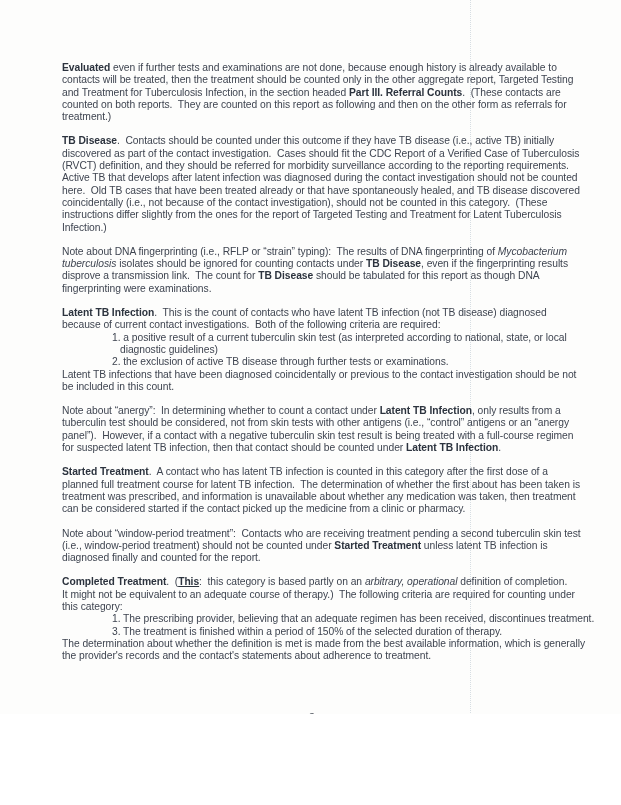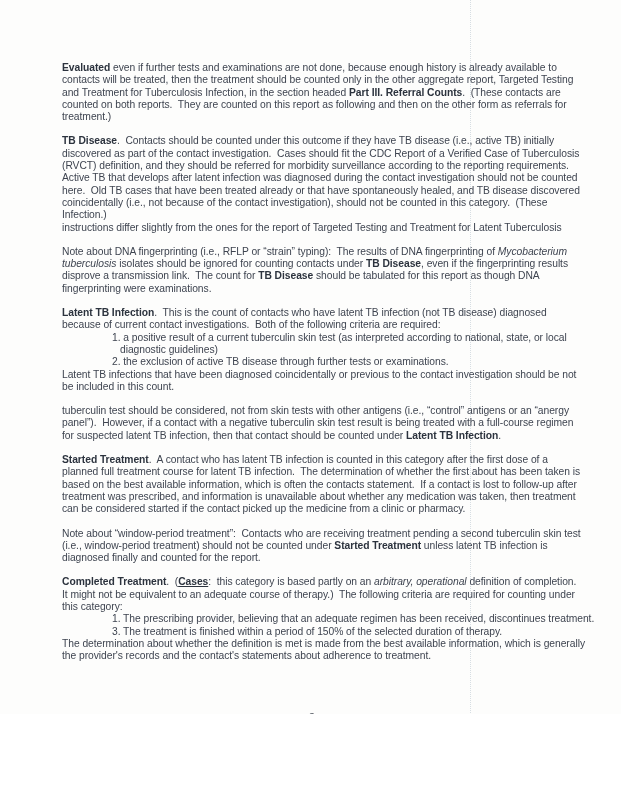--- a/index.html
+++ b/index.html
@@ -69,57 +69,57 @@
         <div class="line"><span>counted on both reports.  They are counted on this report as following and then on the other form as referrals for</span></div>
         <div class="line"><span>treatment.)</span></div>
       </div>
       <div class="para">
         <div class="line"><span class="b">TB Disease</span><span>.  Contacts should be counted under this outcome if they have TB disease (i.e., active TB) initially</span></div>
         <div class="line"><span>discovered as part of the contact investigation.  Cases should fit the CDC Report of a Verified Case of Tuberculosis</span></div>
         <div class="line"><span>(RVCT) definition, and they should be referred for morbidity surveillance according to the reporting requirements.</span></div>
         <div class="line"><span>Active TB that develops after latent infection was diagnosed during the contact investigation should not be counted</span></div>
         <div class="line"><span>here.  Old TB cases that have been treated already or that have spontaneously healed, and TB disease discovered</span></div>
         <div class="line"><span>coincidentally (i.e., not because of the contact investigation), should not be counted in this category.  (These</span></div>
+        <div class="line"><span>instructions differ slightly from the ones for the report of Targeted Testing and Treatment for Latent Tuberculosis</span></div>
         <div class="line"><span>Infection.)</span></div>
-        <div class="line"><span>instructions differ slightly from the ones for the report of Targeted Testing and Treatment for Latent Tuberculosis</span></div>
       </div>
       <div class="para">
         <div class="line"><span>Note about DNA fingerprinting (i.e., RFLP or “strain” typing):  The results of DNA fingerprinting of </span><span class="i">Mycobacterium</span></div>
         <div class="line"><span class="i">tuberculosis</span><span> isolates should be ignored for counting contacts under </span><span class="b">TB Disease</span><span>, even if the fingerprinting results</span></div>
         <div class="line"><span>disprove a transmission link.  The count for </span><span class="b">TB Disease</span><span> should be tabulated for this report as though DNA</span></div>
         <div class="line"><span>fingerprinting were examinations.</span></div>
       </div>
       <div class="para">
         <div class="line"><span class="b">Latent TB Infection</span><span>.  This is the count of contacts who have latent TB infection (not TB disease) diagnosed</span></div>
         <div class="line"><span>because of current contact investigations.  Both of the following criteria are required:</span></div>
         <div class="line ind1"><span>1. a positive result of a current tuberculin skin test (as interpreted according to national, state, or local</span></div>
         <div class="line ind2"><span>diagnostic guidelines)</span></div>
         <div class="line ind1"><span>2. the exclusion of active TB disease through further tests or examinations.</span></div>
         <div class="line"><span>Latent TB infections that have been diagnosed coincidentally or previous to the contact investigation should be not</span></div>
         <div class="line"><span>be included in this count.</span></div>
       </div>
       <div class="para">
+        <div class="line"><span>Note about “anergy”:  In determining whether to count a contact under </span><span class="b">Latent TB Infection</span><span>, only results from a</span></div>
         <div class="line"><span>tuberculin test should be considered, not from skin tests with other antigens (i.e., “control” antigens or an “anergy</span></div>
         <div class="line"><span>panel”).  However, if a contact with a negative tuberculin skin test result is being treated with a full-course regimen</span></div>
         <div class="line"><span>for suspected latent TB infection, then that contact should be counted under </span><span class="b">Latent TB Infection</span><span>.</span></div>
       </div>
       <div class="para">
         <div class="line"><span class="b">Started Treatment</span><span>.  A contact who has latent TB infection is counted in this category after the first dose of a</span></div>
         <div class="line"><span>planned full treatment course for latent TB infection.  The determination of whether the first about has been taken is</span></div>
-        <div class="line"><span>based on the best available information, which is often the contacts statement.  If a contact is lost to follow-up after</span></div>
         <div class="line"><span>treatment was prescribed, and information is unavailable about whether any medication was taken, then treatment</span></div>
         <div class="line"><span>can be considered started if the contact picked up the medicine from a clinic or pharmacy.</span></div>
       </div>
       <div class="para">
         <div class="line"><span>Note about “window-period treatment”:  Contacts who are receiving treatment pending a second tuberculin skin test</span></div>
         <div class="line"><span>(i.e., window-period treatment) should not be counted under </span><span class="b">Started Treatment</span><span> unless latent TB infection is</span></div>
         <div class="line"><span>diagnosed finally and counted for the report.</span></div>
       </div>
       <div class="para">
-        <div class="line"><span class="b">Completed Treatment</span><span>.  (</span><span class="bu">Cases</span><span>:  this category is based partly on an </span><span class="i">arbitrary, operational</span><span> definition of completion.</span></div>
+        <div class="line"><span class="b">Completed Treatment</span><span>.  (</span><span class="bu">This</span><span>:  this category is based partly on an </span><span class="i">arbitrary, operational</span><span> definition of completion.</span></div>
         <div class="line"><span>It might not be equivalent to an adequate course of therapy.)  The following criteria are required for counting under</span></div>
         <div class="line"><span>this category:</span></div>
         <div class="line ind1"><span>1. The prescribing provider, believing that an adequate regimen has been received, discontinues treatment.</span></div>
         <div class="line ind1"><span>3. The treatment is finished within a period of 150% of the selected duration of therapy.</span></div>
         <div class="line"><span>The determination about whether the definition is met is made from the best available information, which is generally</span></div>
         <div class="line"><span>the provider's records and the contact's statements about adherence to treatment.</span></div>
       </div>
     </div>
   <div class="page-number">3</div>
 </div>

